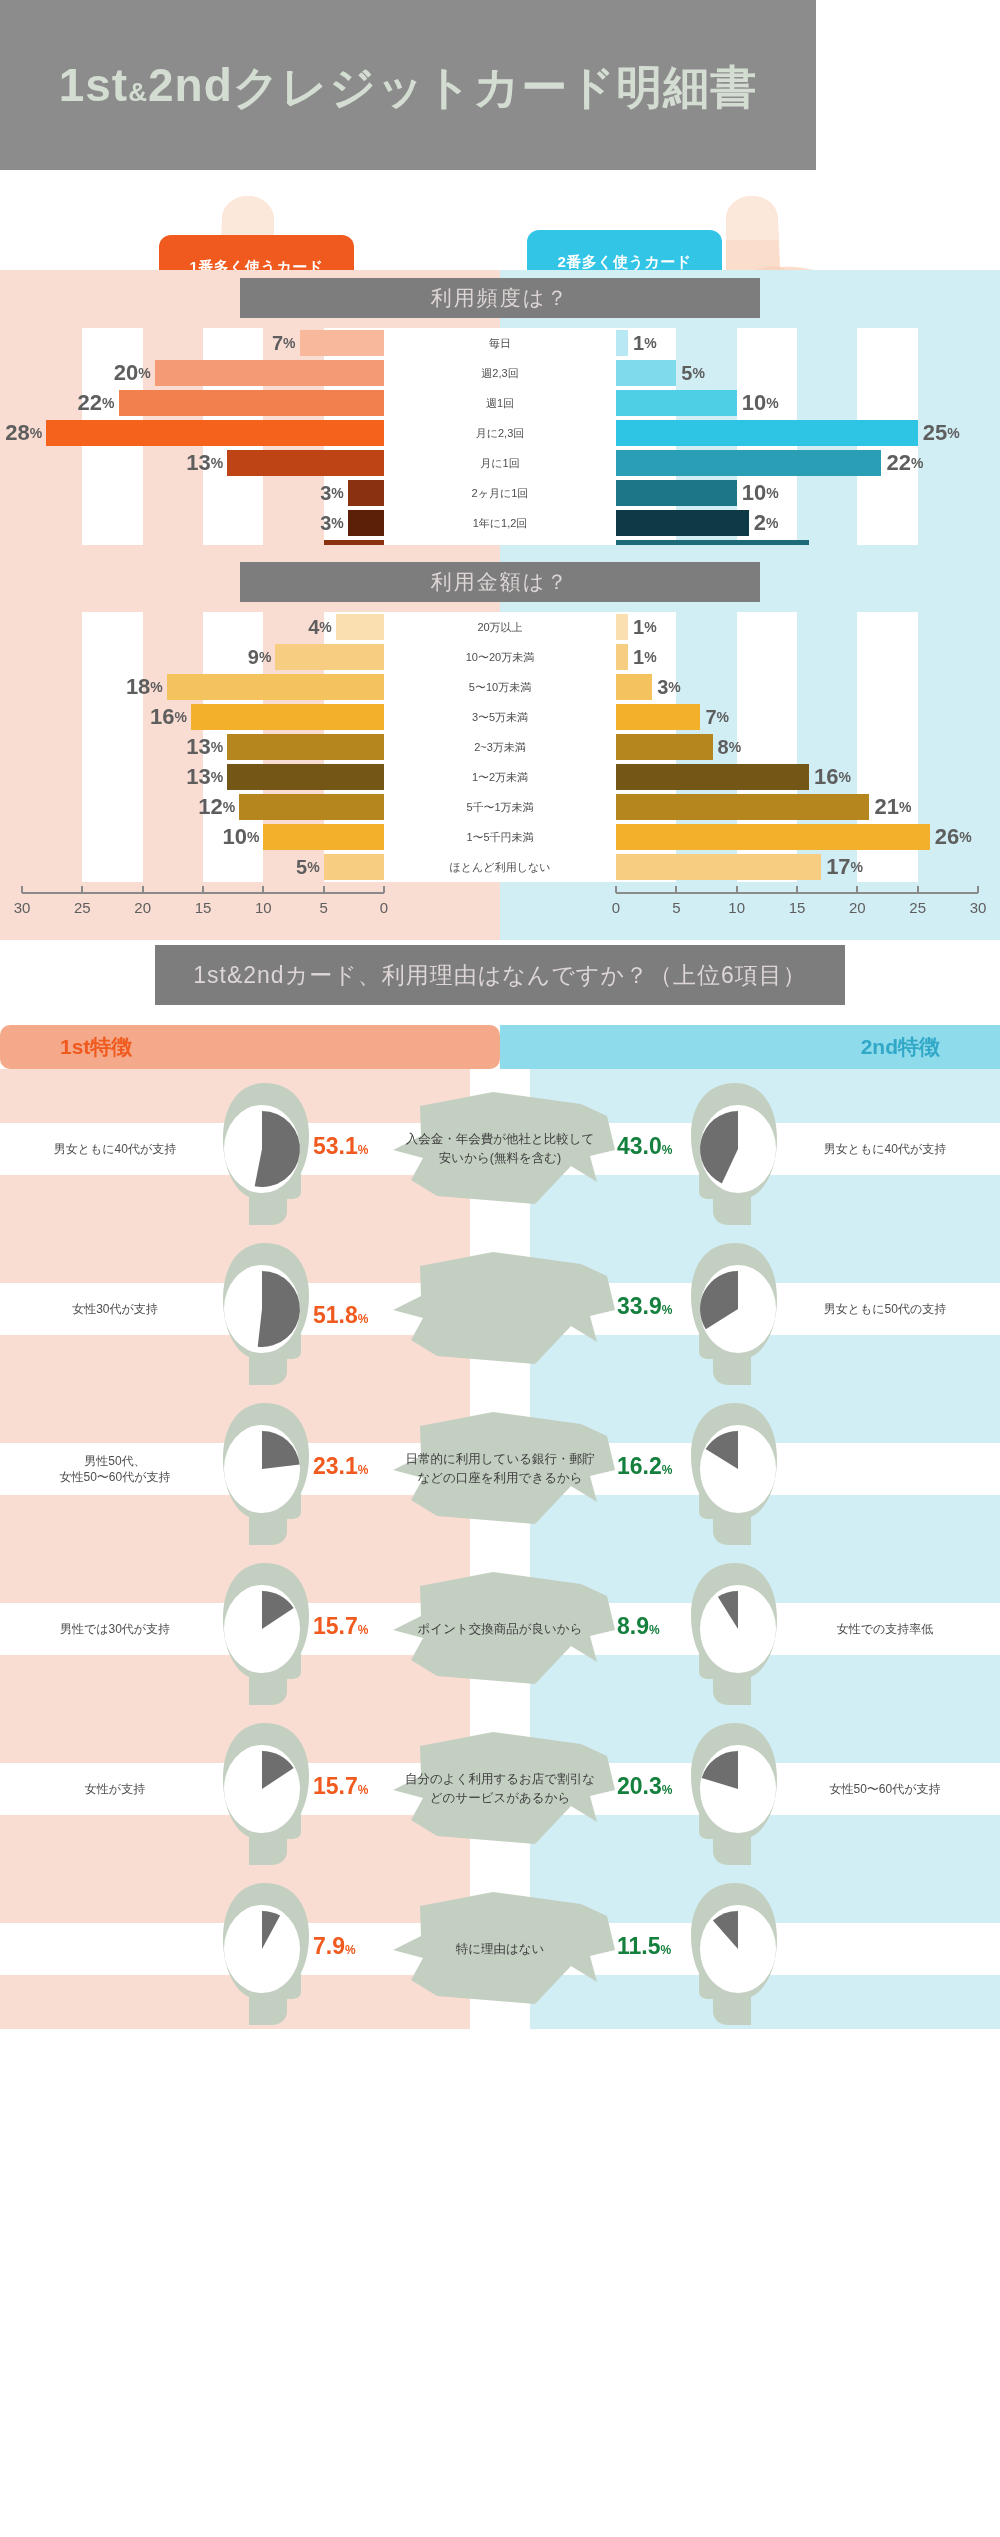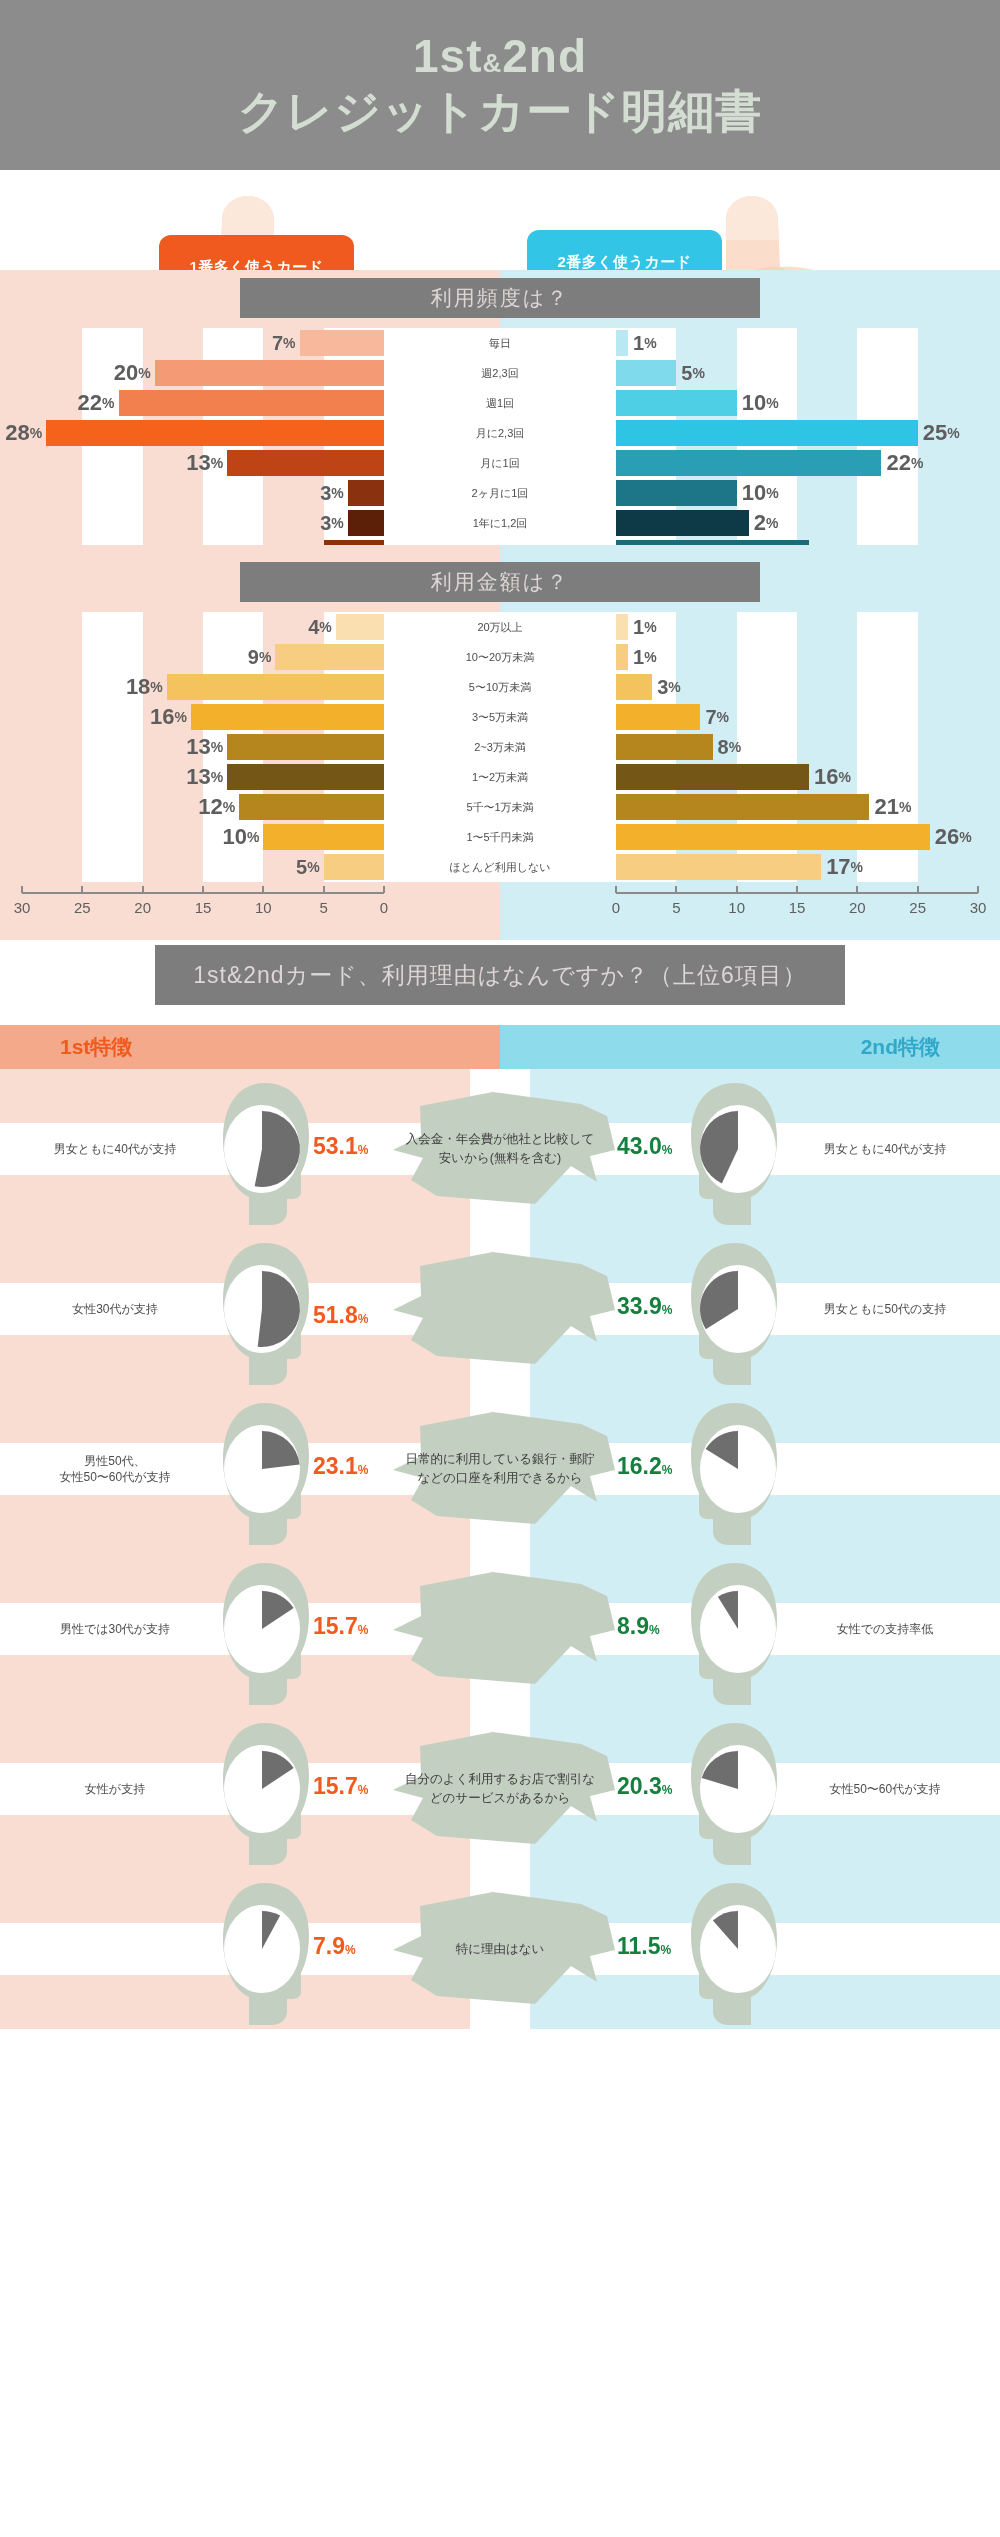--- a/index.html
+++ b/index.html
@@ -5,22 +5,22 @@
   * { box-sizing: border-box; margin:0; padding:0; }
   body {
     width:1000px; height:2537px;
     font-family:"Liberation Sans","DejaVu Sans",sans-serif;
     background:#ffffff; position:relative; overflow:hidden;
   }
   .page { width:1000px; height:2537px; position:relative; background:#fff; }
 
   
   .header {
-    position:absolute; left:0; top:0; width:1000px; height:170px;
-    background:#8c8c8c; display:flex; flex-direction:column;
+    position:absolute; left:0; top:0; width:816px; height:170px;
+    background:#8c8c8c; display:flex; flex-direction:row;
     align-items:center; justify-content:center;
   }
   .title-1 { color:#d4ddd2; font-size:46px; font-weight:bold; letter-spacing:1px; line-height:1.05; }
   .title-1 .amp { font-size:26px; vertical-align:baseline; }
   .title-2 { color:#d4ddd2; font-size:46px; font-weight:bold; letter-spacing:1px; line-height:1.15; margin-top:4px;}
 
   
   .hands { position:absolute; left:0; top:170px; width:1000px; height:270px; background:#fff; }
   .divider-v { position:absolute; left:499px; top:170px; width:2px; height:96px; background:#8c8c8c; }
   .hand { position:absolute; top:10px; }
@@ -493,21 +493,21 @@
         <div class="ticklabel" style="left: 857.333px;">20</div>
         <div class="tick" style="left: 916.667px;"></div>
         <div class="ticklabel" style="left: 917.667px;">25</div>
         <div class="tick" style="left: 977px;"></div>
         <div class="ticklabel" style="left: 978px;">30</div>
       </div>
   </div>
 
   <div class="reasons" id="reasons">
     <div class="rs-title" id="rstitle" style="top: 945px;">1st&amp;2ndカード、利用理由はなんですか？（上位6項目）</div>
-    <div class="feat-band-l" id="featL" style="top: 1025px;">
+    <div class="feat-band-l" id="featL" style="top: 1025px; border-radius: 10px;">
       <div class="feat-lbl-l">1st特徴</div>
     </div>
     <div class="feat-band-r" id="featR" style="top: 1025px;">
       <div class="feat-lbl-r">2nd特徴</div>
     </div>
     <div id="rrows">
         <div class="rrow" style="top: 1069px;">
           <div class="tintL"></div>
           <div class="tintR"></div>
           <div class="gapmid"></div>
@@ -640,20 +640,21 @@
               <g transform="scale(-1,1) translate(-88,0)">
                 <ellipse cx="44" cy="48" rx="38" ry="44" fill="#ffffff"></ellipse>
                 <path d="M44,48 L44,10 A38,38 0 0,1 64.1594250036559,15.788238428766839 Z" fill="#6e6e6e"></path>
               </g>
             </svg></div>
           <div class="pctR" style="left:617px; top:64px;">8.9<small>%</small></div>
           <div class="note right">女性での支持率低</div>
           <div class="bubble"><svg width="230" height="130" viewBox="0 0 230 130">
               <path d="M35,22 L108,8 L196,20 L222,32 L230,66 L205,72 L212,98 L186,82 L150,120 L52,112 L26,96 L38,74 L8,66 L36,52 Z" fill="#c3cfc0"></path>
             </svg></div>
+          <div class="bubble-txt">ポイント交換商品が良いから</div>
         </div>
         <div class="rrow" style="top: 1709px;">
           <div class="tintL"></div>
           <div class="tintR"></div>
           <div class="gapmid"></div>
           <div class="whiteband"></div>
           <div class="head-fig" style="left:205px;"><svg width="120" height="150" viewBox="0 0 120 150">
               <g transform="">
                 <path d="M60,4 C88,4 104,26 104,56 C104,74 100,86 96,94 L96,112 C96,118 92,120 86,120 L82,120 L82,132 C82,140 76,146 66,146 L44,146 L44,118 C30,112 18,90 18,60 C18,26 34,4 60,4 Z" fill="#c3cfc0"></path>
               </g>

